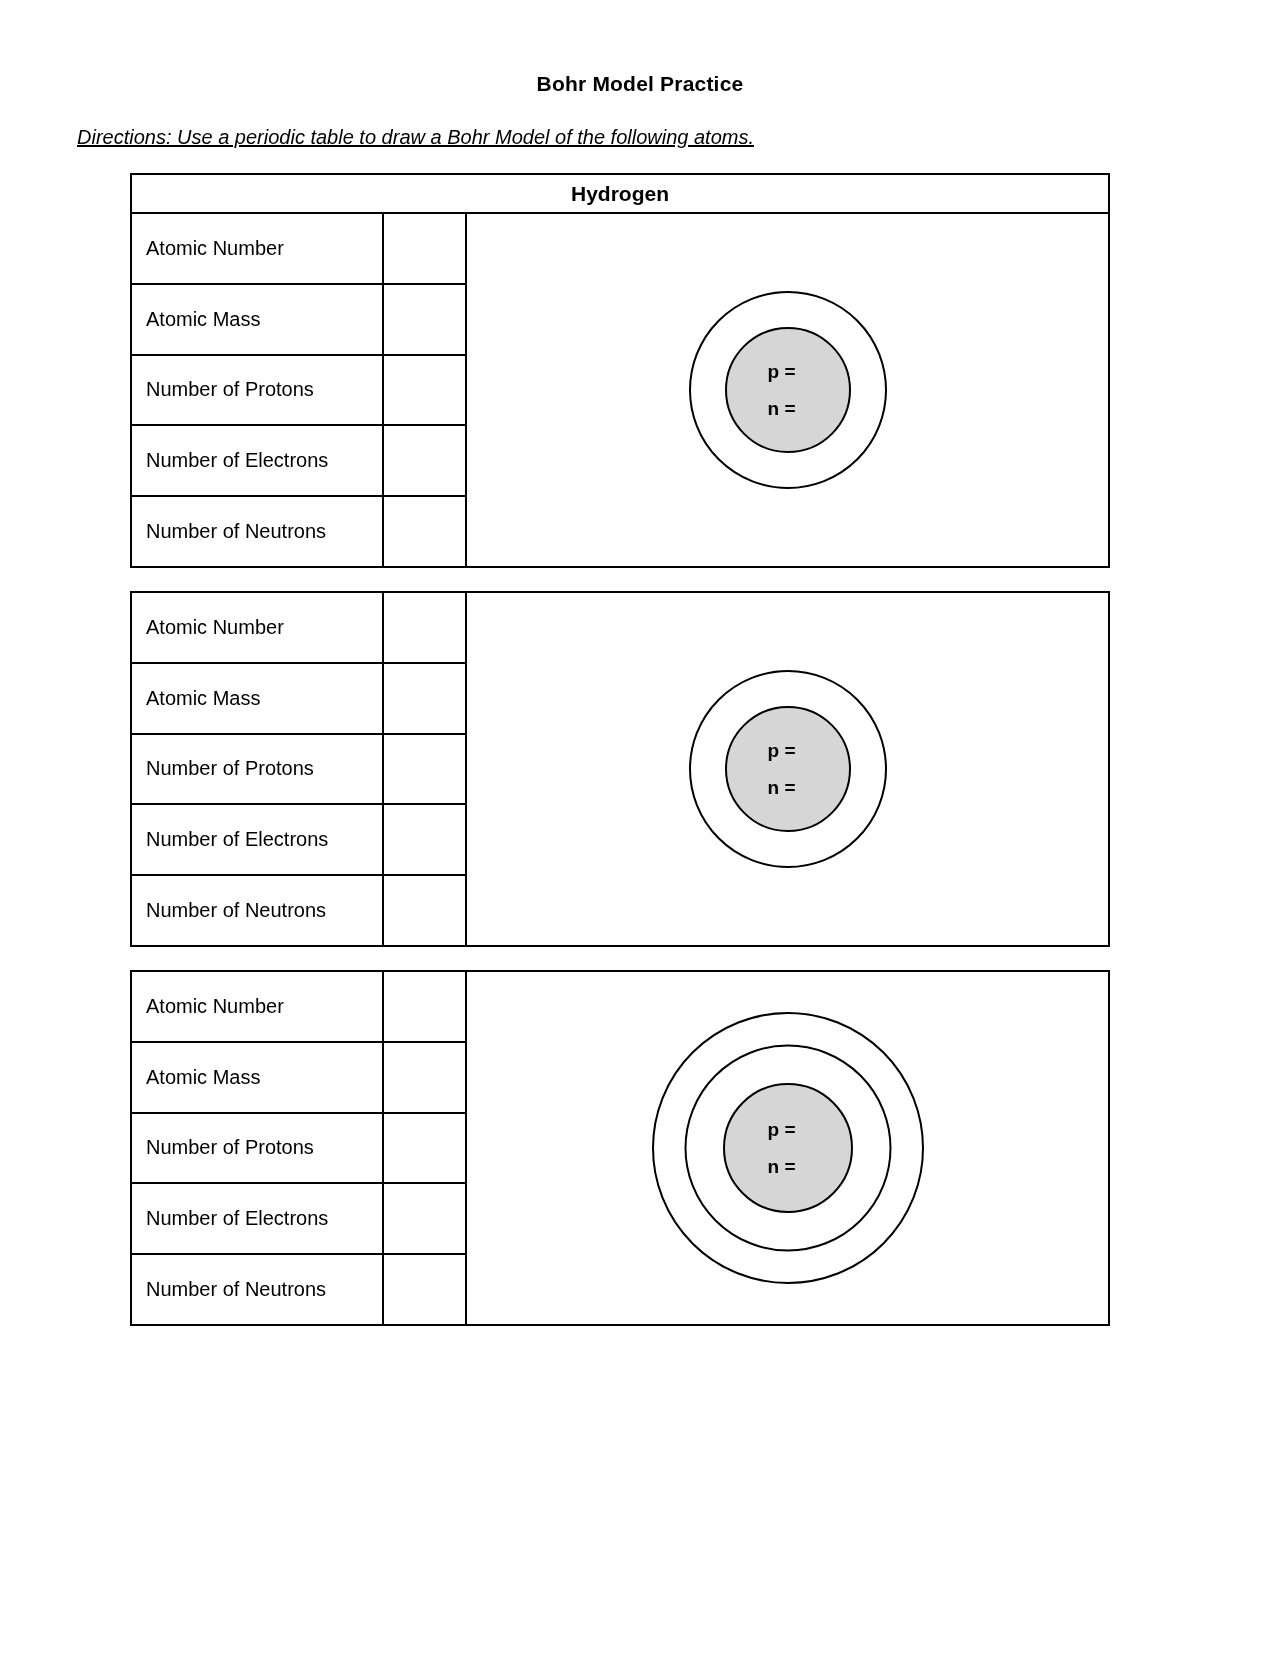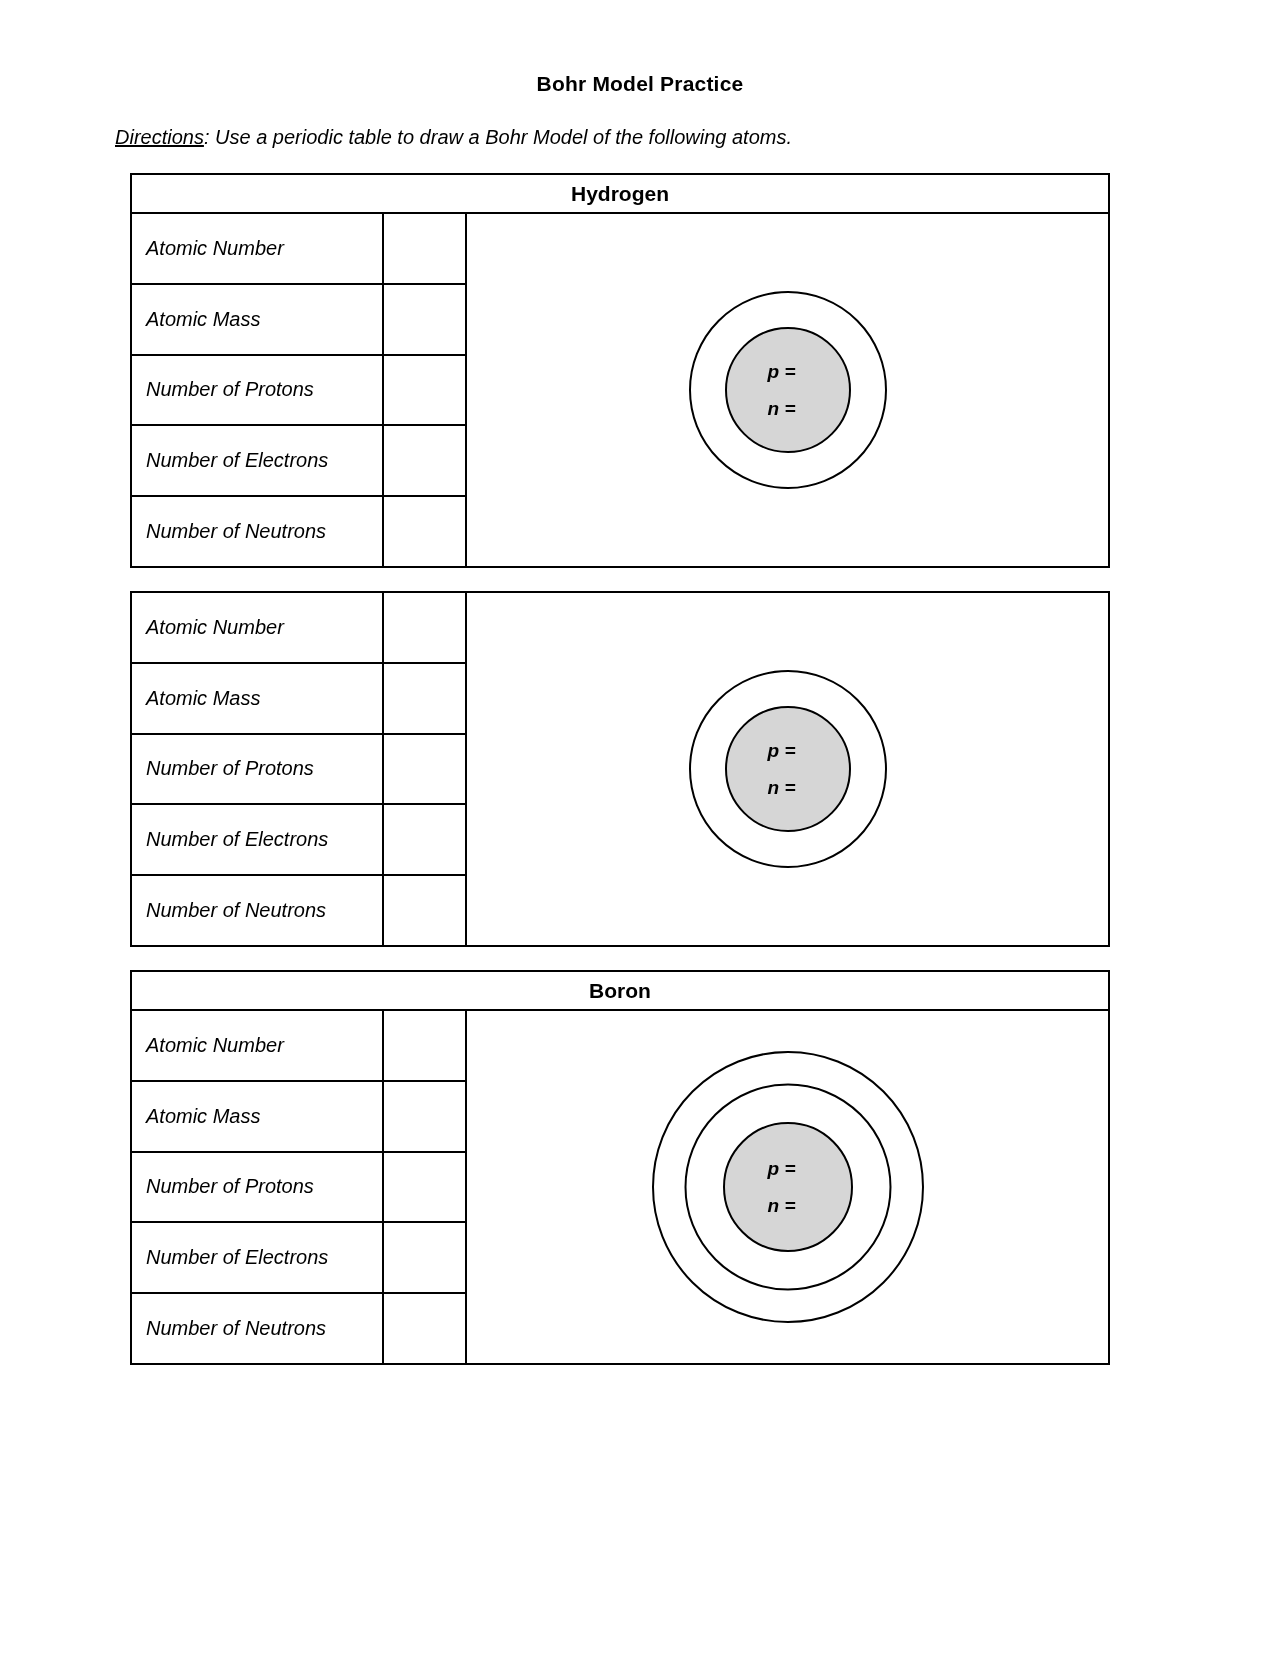--- a/index.html
+++ b/index.html
@@ -23,23 +23,24 @@
 
   .fill-line {
     margin: 32px 0 0 148px;
     font-size: 20px;
     white-space: nowrap;
   }
   .fill-line .lbl { margin-right: 1px; }
   .fill-line .after-gap { margin-left: 7px; }
 
   .directions {
-    margin: 30px 0 0 115px;
+    margin: 30px 0 0 77px;
     font-size: 20px;
     font-style: italic;
+    text-decoration: underline;
   }
   .directions .dir-label { text-decoration: underline; }
 
   .element-table {
     width: 980px;
     margin: 23px 0 0 130px;
     border: 2px solid #000;
     background: #fff;
   }
   .element-table.first { margin-top: 24px; }
@@ -47,21 +48,21 @@
   .table-header {
     height: 39px;
     border-bottom: 2px solid #000;
     display: flex;
     align-items: center;
     justify-content: center;
     font-weight: bold;
     font-size: 21px;
   }
 
-  .table-body { display: flex; height: 352px; font-style: italic; }
+  .table-body { display: flex; height: 352px; }
 
   .left-grid {
     width: 335px;
     border-right: 2px solid #000;
     display: flex;
     flex-direction: column;
   }
   .prop-row {
     flex: 1;
     display: flex;
@@ -193,21 +194,20 @@
         <div class="shell shell-outer"></div>
         <div class="nucleus" style="background: rgb(214, 214, 214);">
           <div class="nuc-label">p =</div>
           <div class="nuc-label">n =</div>
         </div>
       </div>
     </div>
   </div>
 
   <div class="element-table">
-    <div class="table-header">Boron</div>
     <div class="table-body">
       <div class="left-grid">
         <div class="prop-row">
           <div class="prop-label">Atomic Number</div>
           <div class="prop-value"></div>
         </div>
         <div class="prop-row">
           <div class="prop-label">Atomic Mass</div>
           <div class="prop-value"></div>
         </div>

